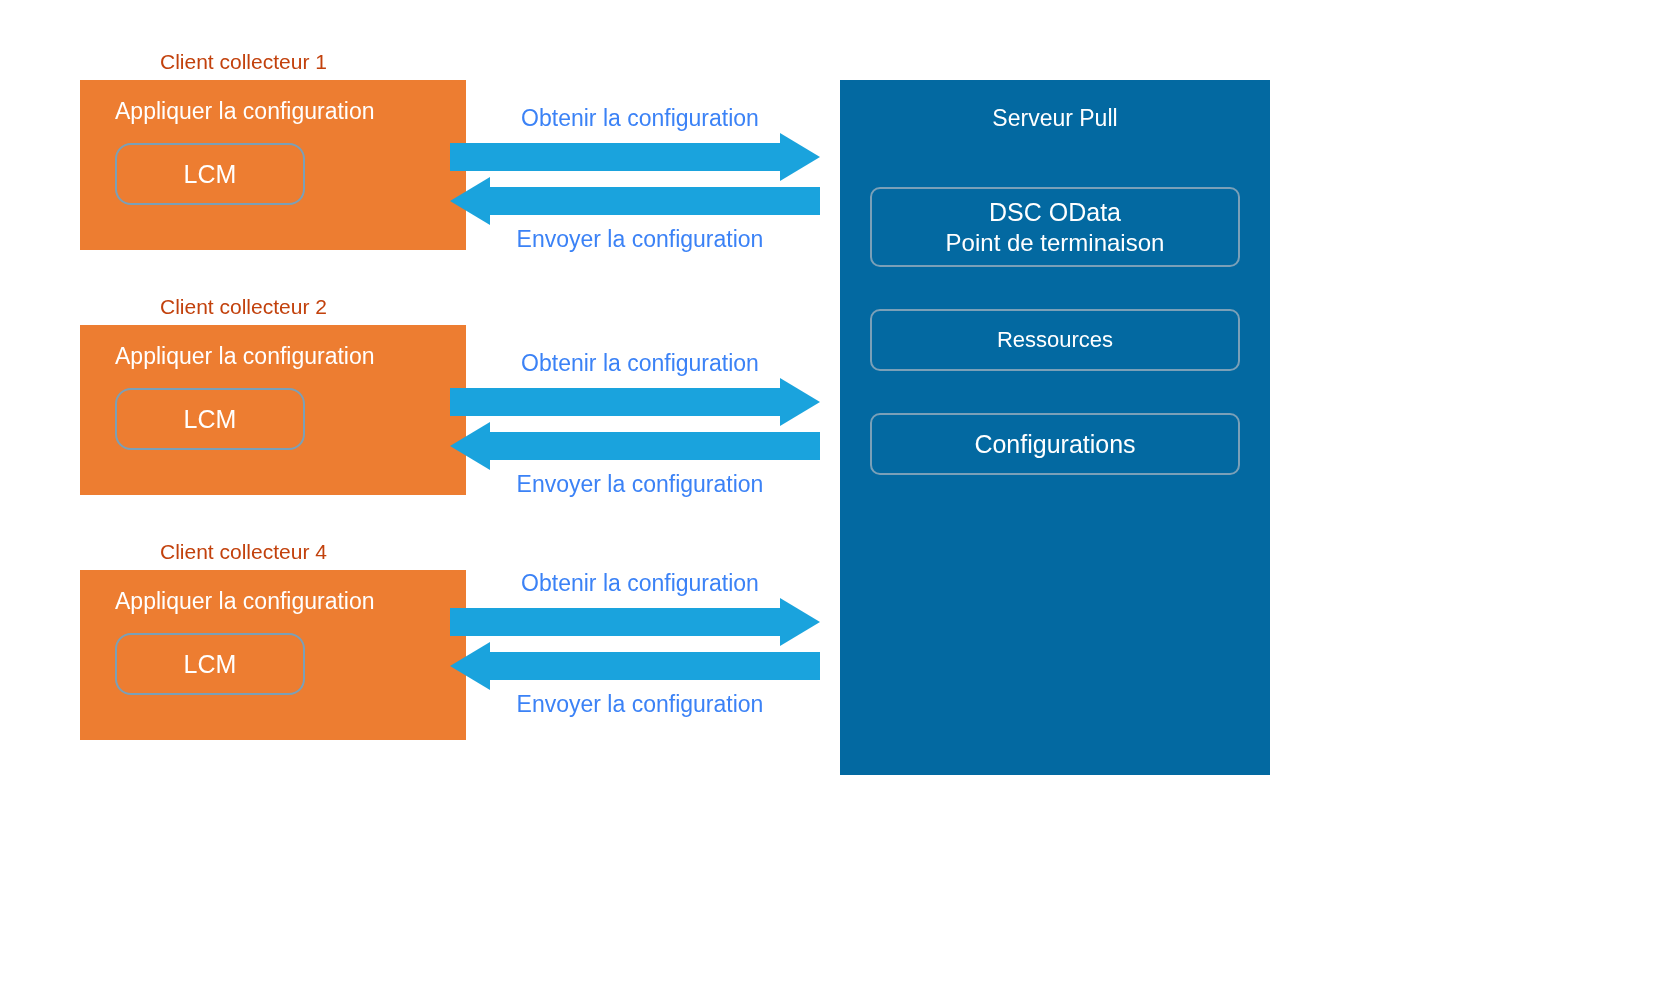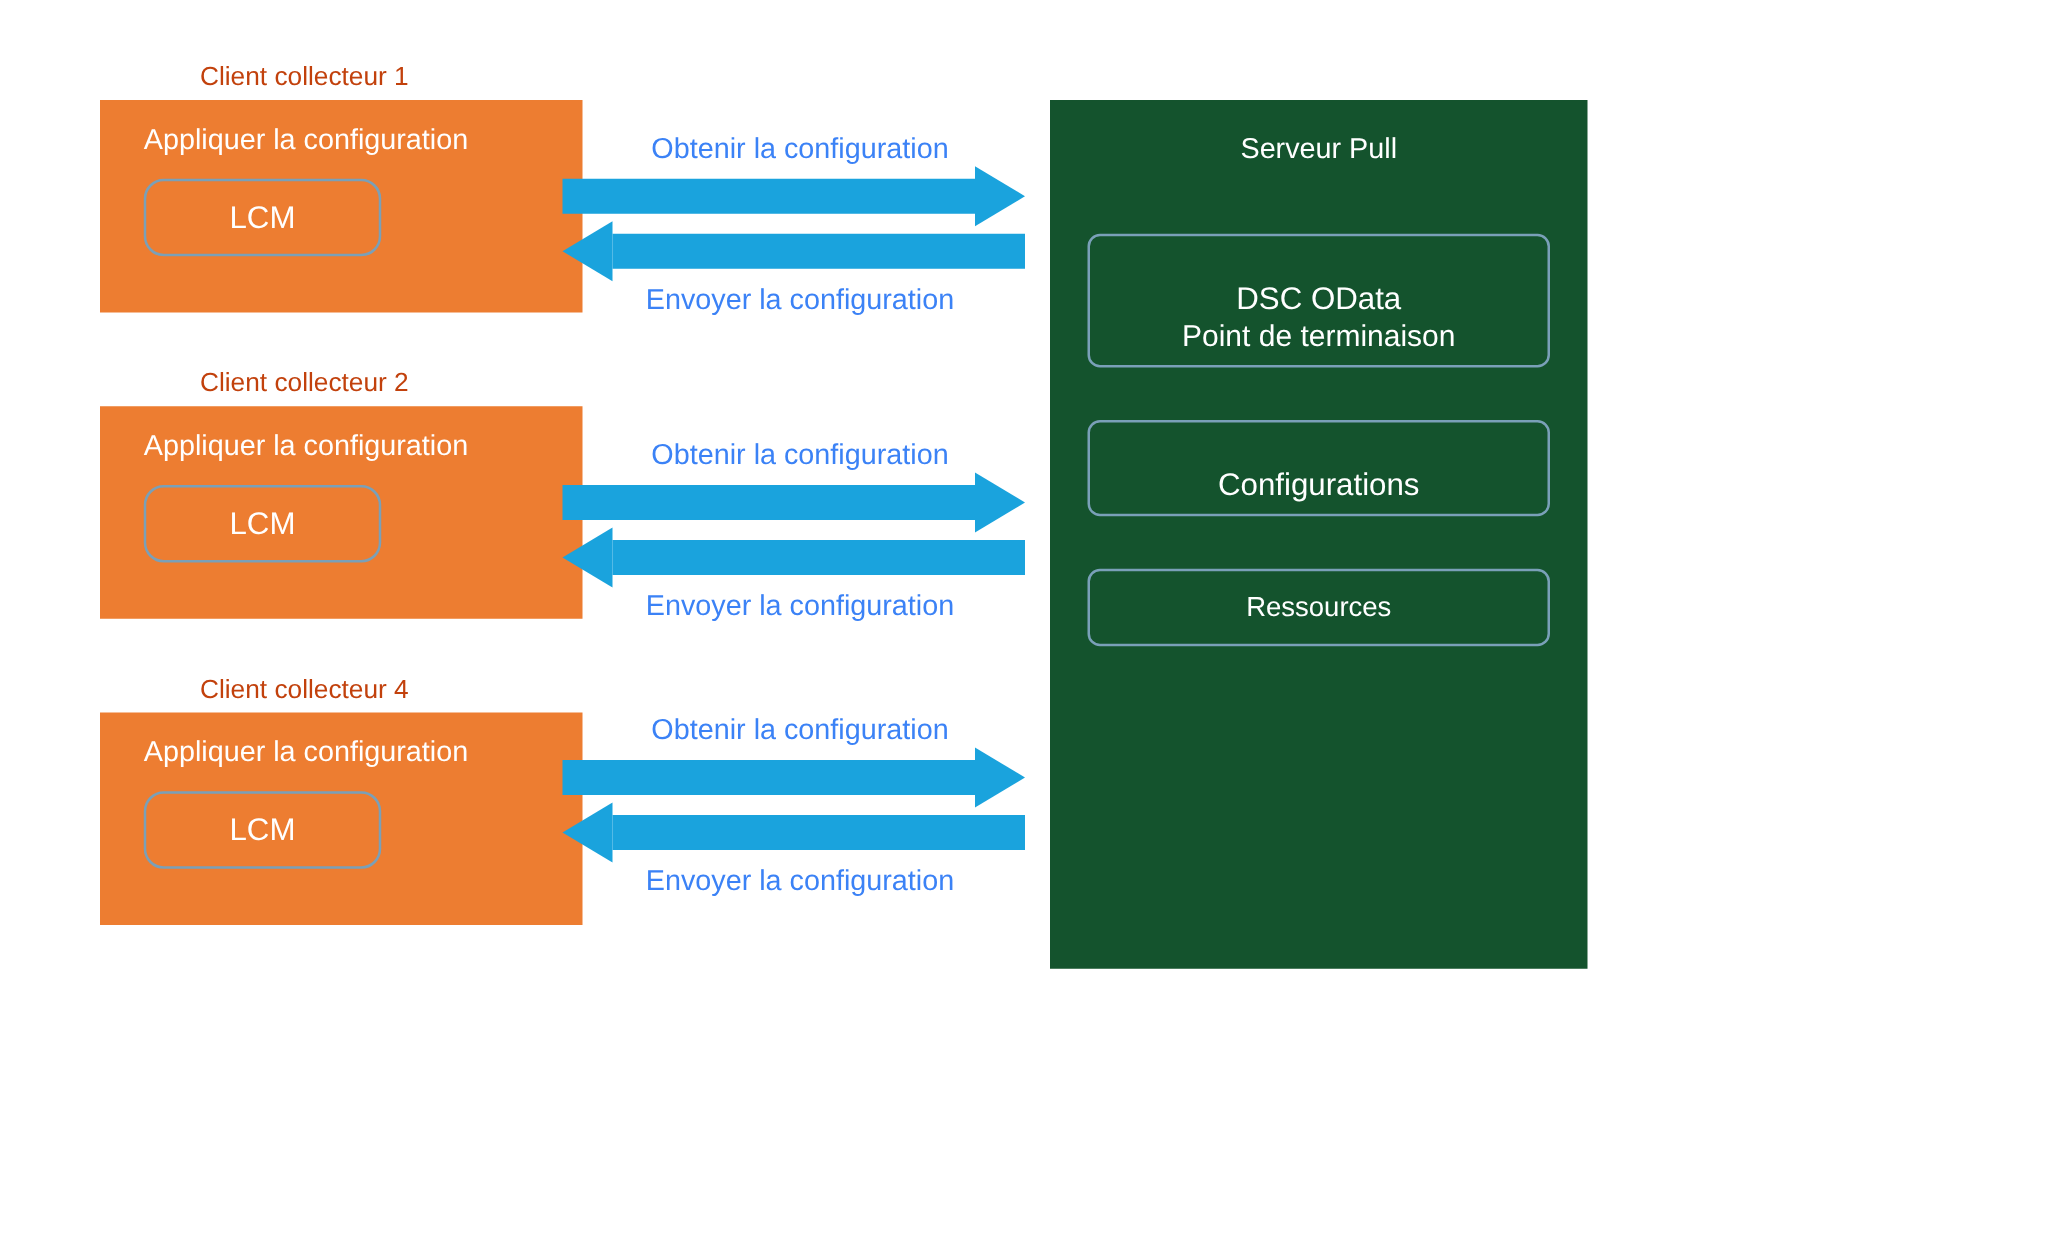--- a/index.html
+++ b/index.html
@@ -105,21 +105,21 @@
     border-right: 40px solid #1aa3dd;
   }
 
   
   .server-box {
     position: absolute;
     left: 760px;
     top: 40px;
     width: 430px;
     height: 695px;
-    background: #14532d;
+    background: #0369a1;
     color: #ffffff;
     padding: 25px 30px;
   }
   .server-title {
     font-size: 23px;
     text-align: center;
     margin-bottom: 55px;
   }
   .server-item {
     border: 2px solid #7aa0b8;
@@ -130,21 +130,21 @@
     flex-direction: column;
     align-items: center;
     justify-content: center;
     font-size: 22px;
     color: #ffffff;
     padding: 8px;
   }
   .server-item.double {
     min-height: 80px;
   }
-  .server-item .line1 { font-size: 25px; font-weight: 500; margin-top: 28px; }
+  .server-item .line1 { font-size: 25px; font-weight: 500; }
   .server-item .line2 { font-size: 24px; margin-top: 2px; }
   .server-item.config .line1 { font-size: 25px; font-weight: 500; }
 </style>
 </head>
 <body>
 
 <div class="diagram">
 
   <div class="client-label" style="top:10px">Client collecteur 1</div>
   <div class="client-box" style="top:40px">
@@ -202,19 +202,19 @@
       </div>
     <div class="arrow-label">Envoyer la configuration</div>
   </div>
 
   <div class="server-box">
     <div class="server-title">Serveur Pull</div>
     <div class="server-item double">
       <div class="line1">DSC OData</div>
       <div class="line2">Point de terminaison</div>
     </div>
+    <div class="server-item">Ressources</div>
     <div class="server-item config">
       <div class="line1">Configurations</div>
     </div>
-    <div class="server-item">Ressources</div>
   </div>
 
 </div>
 
 </body></html>

